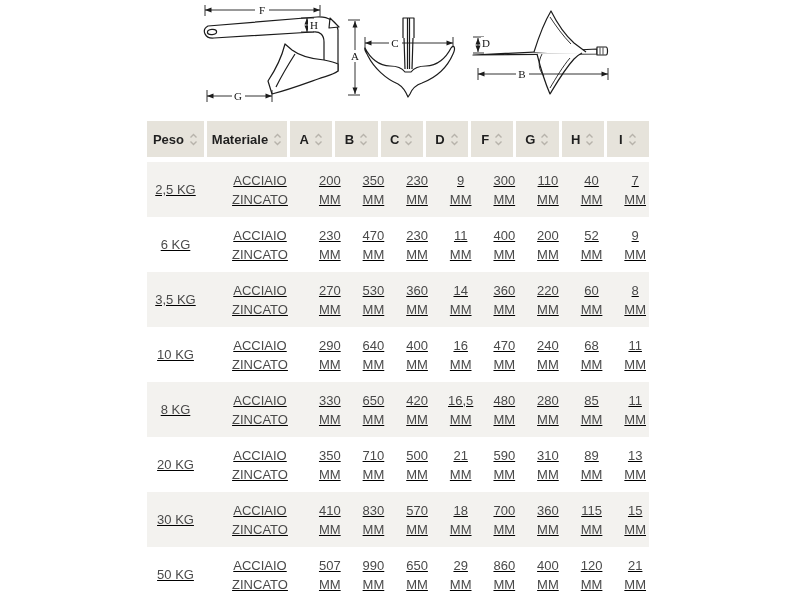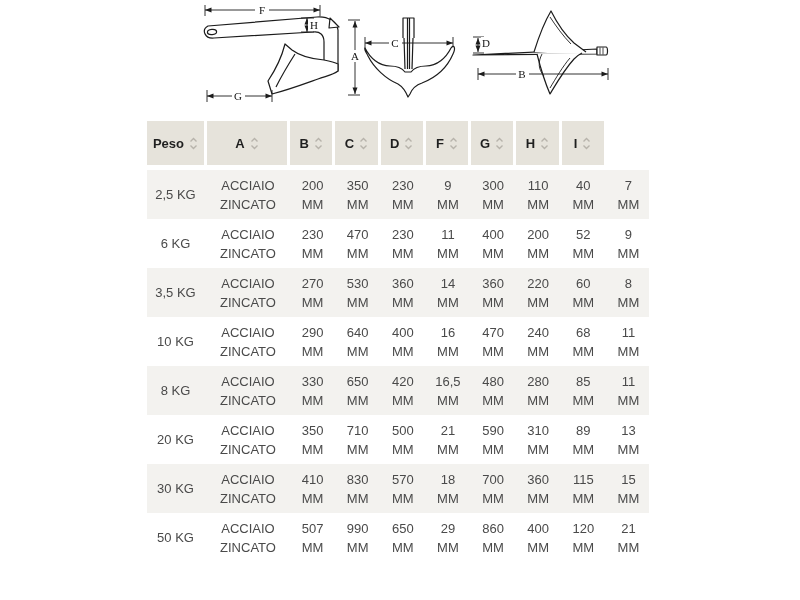--- a/index.html
+++ b/index.html
@@ -10,28 +10,28 @@
   
   .drawings svg { position:absolute; }
   #svg-side  { left:198px; top:2px; }
   #svg-front { left:362px; top:6px; }
   #svg-top   { left:470px; top:8px; }
   .dim-label { font-family:"Liberation Serif", serif; font-size:11px; fill:#111; }
 
   
   .table { position:absolute; left:147px; top:121px; width:502px; }
   .thead { display:grid; grid-template-columns:57px 80px repeat(8,1fr);
-           gap:3px; height:44px; margin-bottom:5px; }
+           gap:3px; height:36px; margin-bottom:5px; }
   .th { background:var(--header-bg,#e6e3db); display:flex; align-items:center;
         justify-content:center; gap:5px; font-size:13px; font-weight:700;
         color:var(--header-text,#1f1f1f); cursor:pointer; }
   .sort-icon svg { display:block; }
   .tbody { }
   .trow { display:grid; grid-template-columns:57px 80px repeat(8,1fr);
-          gap:4px; height:49px; align-items:center; }
+          gap:16px; height:55px; align-items:center;text-decoration:underline; }
   .trow.alt { background:var(--row-alt-bg,#f3f2ef); }
   .cell { text-align:center; font-size:13px; color:var(--cell-text,#4a4a4a);
           line-height:19px; }
   .cell .line { display:block; }
 </style>
 </head>
 <body>
 
 <div class="page">
 
@@ -140,20 +140,29 @@
       <div class="th">
         <span>Peso</span>
         <span class="sort-icon">
             <svg width="9" height="13" viewBox="0 0 9 13">
               <path d="M1.5 4.5 L4.5 1.5 L7.5 4.5" fill="none" stroke="#b7b3ab" stroke-width="1.4"></path>
               <path d="M1.5 8.5 L4.5 11.5 L7.5 8.5" fill="none" stroke="#b7b3ab" stroke-width="1.4"></path>
             </svg>
           </span>
       </div>
       <div class="th">
+        <span>Materiale</span>
+        <span class="sort-icon">
+            <svg width="9" height="13" viewBox="0 0 9 13">
+              <path d="M1.5 4.5 L4.5 1.5 L7.5 4.5" fill="none" stroke="#b7b3ab" stroke-width="1.4"></path>
+              <path d="M1.5 8.5 L4.5 11.5 L7.5 8.5" fill="none" stroke="#b7b3ab" stroke-width="1.4"></path>
+            </svg>
+          </span>
+      </div>
+      <div class="th">
         <span>A</span>
         <span class="sort-icon">
             <svg width="9" height="13" viewBox="0 0 9 13">
               <path d="M1.5 4.5 L4.5 1.5 L7.5 4.5" fill="none" stroke="#b7b3ab" stroke-width="1.4"></path>
               <path d="M1.5 8.5 L4.5 11.5 L7.5 8.5" fill="none" stroke="#b7b3ab" stroke-width="1.4"></path>
             </svg>
           </span>
       </div>
       <div class="th">
         <span>B</span>

